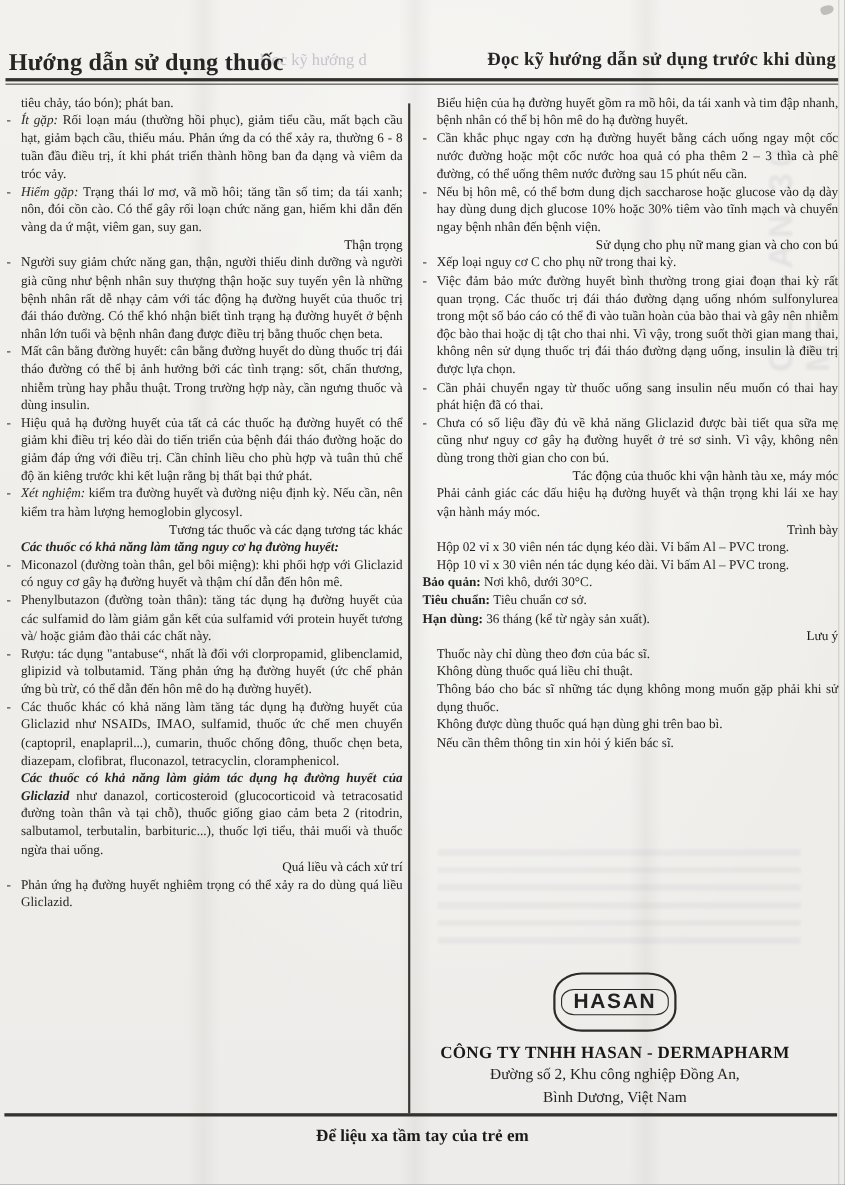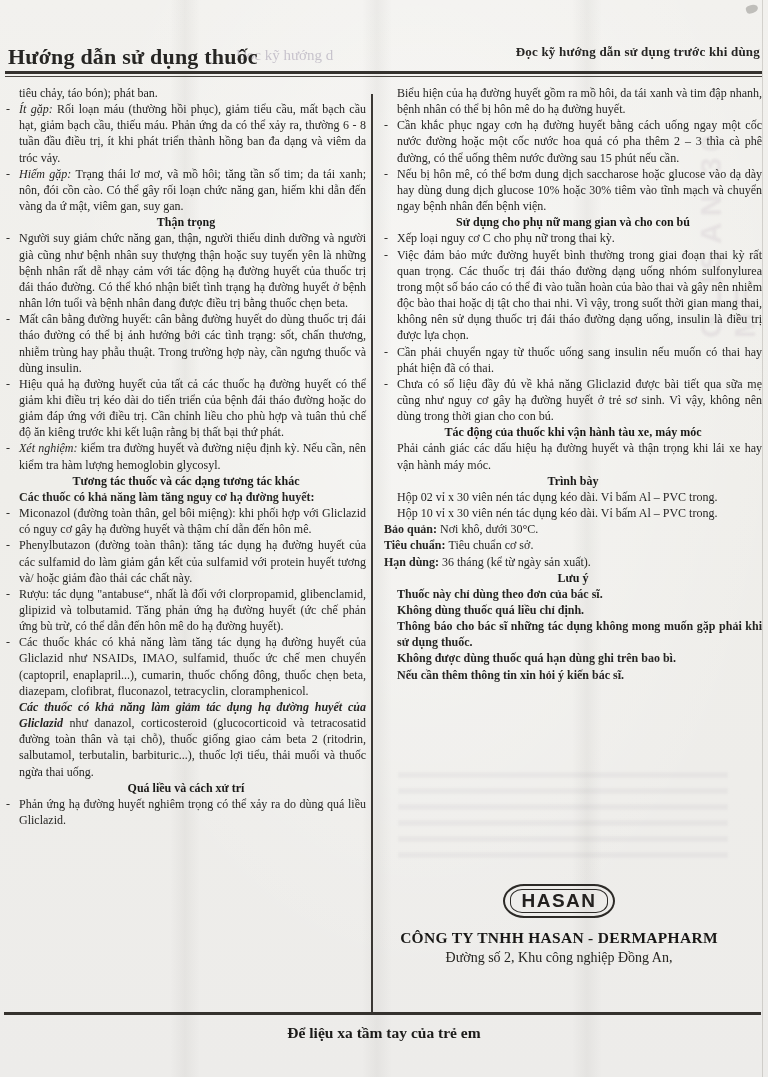--- a/index.html
+++ b/index.html
@@ -13,53 +13,53 @@
     font-family:"Liberation Serif","DejaVu Serif",serif;
   }
   .fold{position:absolute;top:0;bottom:0;width:30px;pointer-events:none;
     background:linear-gradient(90deg,rgba(90,85,78,0) 0%,rgba(90,85,78,.06) 50%,rgba(90,85,78,0) 100%);}
   .paper-edge{position:absolute;top:0;bottom:0;right:5px;width:1px;background:rgba(100,95,88,.22);}
   .corner-fleck{position:absolute;right:10px;top:5px;width:12px;height:8px;border-radius:40% 60% 55% 45%;
     background:rgba(60,58,55,.28);transform:rotate(-18deg);}
 
   
   .hdr-left{position:absolute;left:8px;top:44px;font-size:22px;font-weight:700;letter-spacing:.2px;}
-  .hdr-right{position:absolute;right:8px;top:44px;font-size:13px;font-weight:700;letter-spacing:.2px;}
+  .hdr-right{position:absolute;right:8px;top:44px;font-size:17px;font-weight:700;letter-spacing:.2px;}
   .rule-thick{position:absolute;left:5px;right:6px;top:71px;height:3px;background:#35322e;}
   .rule-thin{position:absolute;left:5px;right:6px;top:76px;height:1px;background:#4a4641;}
 
   
   .ghost-hdr{position:absolute;left:236px;top:47px;font-size:15px;font-weight:400;
     color:rgba(125,115,145,.38);filter:blur(.4px);white-space:nowrap;}
   .ghost-brand{position:absolute;right:6px;top:108px;height:230px;writing-mode:vertical-rl;
     transform:rotate(180deg);font-size:30px;font-weight:700;letter-spacing:6px;
     color:rgba(150,125,150,.12);filter:blur(.8px);font-family:"Liberation Sans",sans-serif;}
   .ghost-lines{position:absolute;left:398px;top:772px;width:330px;height:96px;opacity:.55;
     background:repeating-linear-gradient(180deg,rgba(125,118,132,.12) 0 6px,rgba(0,0,0,0) 6px 16px);
     filter:blur(1px);}
 
   
   .col{position:absolute;top:85px;font-size:12px;line-height:16.15px;}
   .col-left{left:6px;width:360px;}
   .col-right{left:384px;width:378px;}
   .divider{position:absolute;left:371px;top:94px;width:2px;height:918px;background:#3a3733;}
   .tx{margin:0;text-align:justify;}
-  .s-h{font-weight:700;text-align:center;color:#191816;}
+  .s-h{font-weight:400;text-align:right;color:#191816;}
   .s-cont,.s-bullet,.s-bi,.s-mix,.s-b{margin-left:13px;}
   .s-bullet{position:relative;}
   .dash{position:absolute;left:-13px;top:0;}
-  .s-bi{font-weight:700;}
-  .s-b{font-weight:700;}
+  .s-bi{font-weight:700;font-style:italic;}
+  .s-b{font-weight:400;}
   .lead.italic{font-style:italic;}
   .lead.bold{font-weight:700;}
   .lead.bold-italic{font-weight:700;font-style:italic;}
 
   
   .company{position:absolute;left:384px;width:350px;top:884px;text-align:center;}
-  .logo-outer{display:inline-block;border:2.5px solid #2c2a27;border-radius:26px/21px;padding:3px 5px;background:transparent;}
+  .logo-outer{display:inline-block;border:2.5px solid #2c2a27;border-radius:26px/21px;padding:13px 5px;background:transparent;}
   .logo-inner{display:inline-block;border:1.6px solid #2c2a27;border-radius:12px/10px;padding:0 10px;
     font-family:"Liberation Sans","DejaVu Sans",sans-serif;font-weight:700;font-size:19px;letter-spacing:1.5px;color:#23211f;}
   .company-name{margin-top:11px;font-weight:700;font-size:15.5px;letter-spacing:.3px;color:#191816;}
   .company-addr{font-size:14px;line-height:21px;color:#24231f;}
 
   
   .footer-rule{position:absolute;left:4px;right:7px;top:1012px;height:2.5px;background:#35322e;}
   .footer-text{position:absolute;left:0;right:0;top:1024px;text-align:center;font-weight:700;font-size:15.5px;color:#1c1b19;}
 </style>
 </head>
@@ -114,30 +114,31 @@
       <p class="tx s-h"><span>Tác động của thuốc khi vận hành tàu xe, máy móc</span></p>
       <p class="tx s-cont"><span>Phải cảnh giác các dấu hiệu hạ đường huyết và thận trọng khi lái xe hay vận hành máy móc.</span></p>
       <p class="tx s-h"><span>Trình bày</span></p>
       <p class="tx s-cont"><span>Hộp 02 vỉ x 30 viên nén tác dụng kéo dài. Vỉ bấm Al – PVC trong.</span></p>
       <p class="tx s-cont"><span>Hộp 10 vỉ x 30 viên nén tác dụng kéo dài. Vỉ bấm Al – PVC trong.</span></p>
       <p class="tx s-kv"><span class="lead bold">Bảo quản: </span><span>Nơi khô, dưới 30°C.</span></p>
       <p class="tx s-kv"><span class="lead bold">Tiêu chuẩn: </span><span>Tiêu chuẩn cơ sở.</span></p>
       <p class="tx s-kv"><span class="lead bold">Hạn dùng: </span><span>36 tháng (kể từ ngày sản xuất).</span></p>
       <p class="tx s-h"><span>Lưu ý</span></p>
       <p class="tx s-b"><span>Thuốc này chỉ dùng theo đơn của bác sĩ.</span></p>
-      <p class="tx s-b"><span>Không dùng thuốc quá liều chỉ định.</span></p>
+      <p class="tx s-b"><span>Không dùng thuốc quá liều chỉ thuật.</span></p>
       <p class="tx s-b"><span>Thông báo cho bác sĩ những tác dụng không mong muốn gặp phải khi sử dụng thuốc.</span></p>
       <p class="tx s-b"><span>Không được dùng thuốc quá hạn dùng ghi trên bao bì.</span></p>
       <p class="tx s-b"><span>Nếu cần thêm thông tin xin hỏi ý kiến bác sĩ.</span></p>
     </div>
 
   <div class="company">
     <span class="logo-outer">
       <span class="logo-inner">HASAN</span>
     </span>
     <div class="company-name">CÔNG TY TNHH HASAN - DERMAPHARM</div>
     <div class="company-addr">Đường số 2, Khu công nghiệp Đồng An,</div>
+    <div class="company-addr">Bình Dương, Việt Nam</div>
   </div>
 
   <div class="footer-rule"></div>
   <div class="footer-text">Để liệu xa tầm tay của trẻ em</div>
 
 </div>
 
 </body></html>

